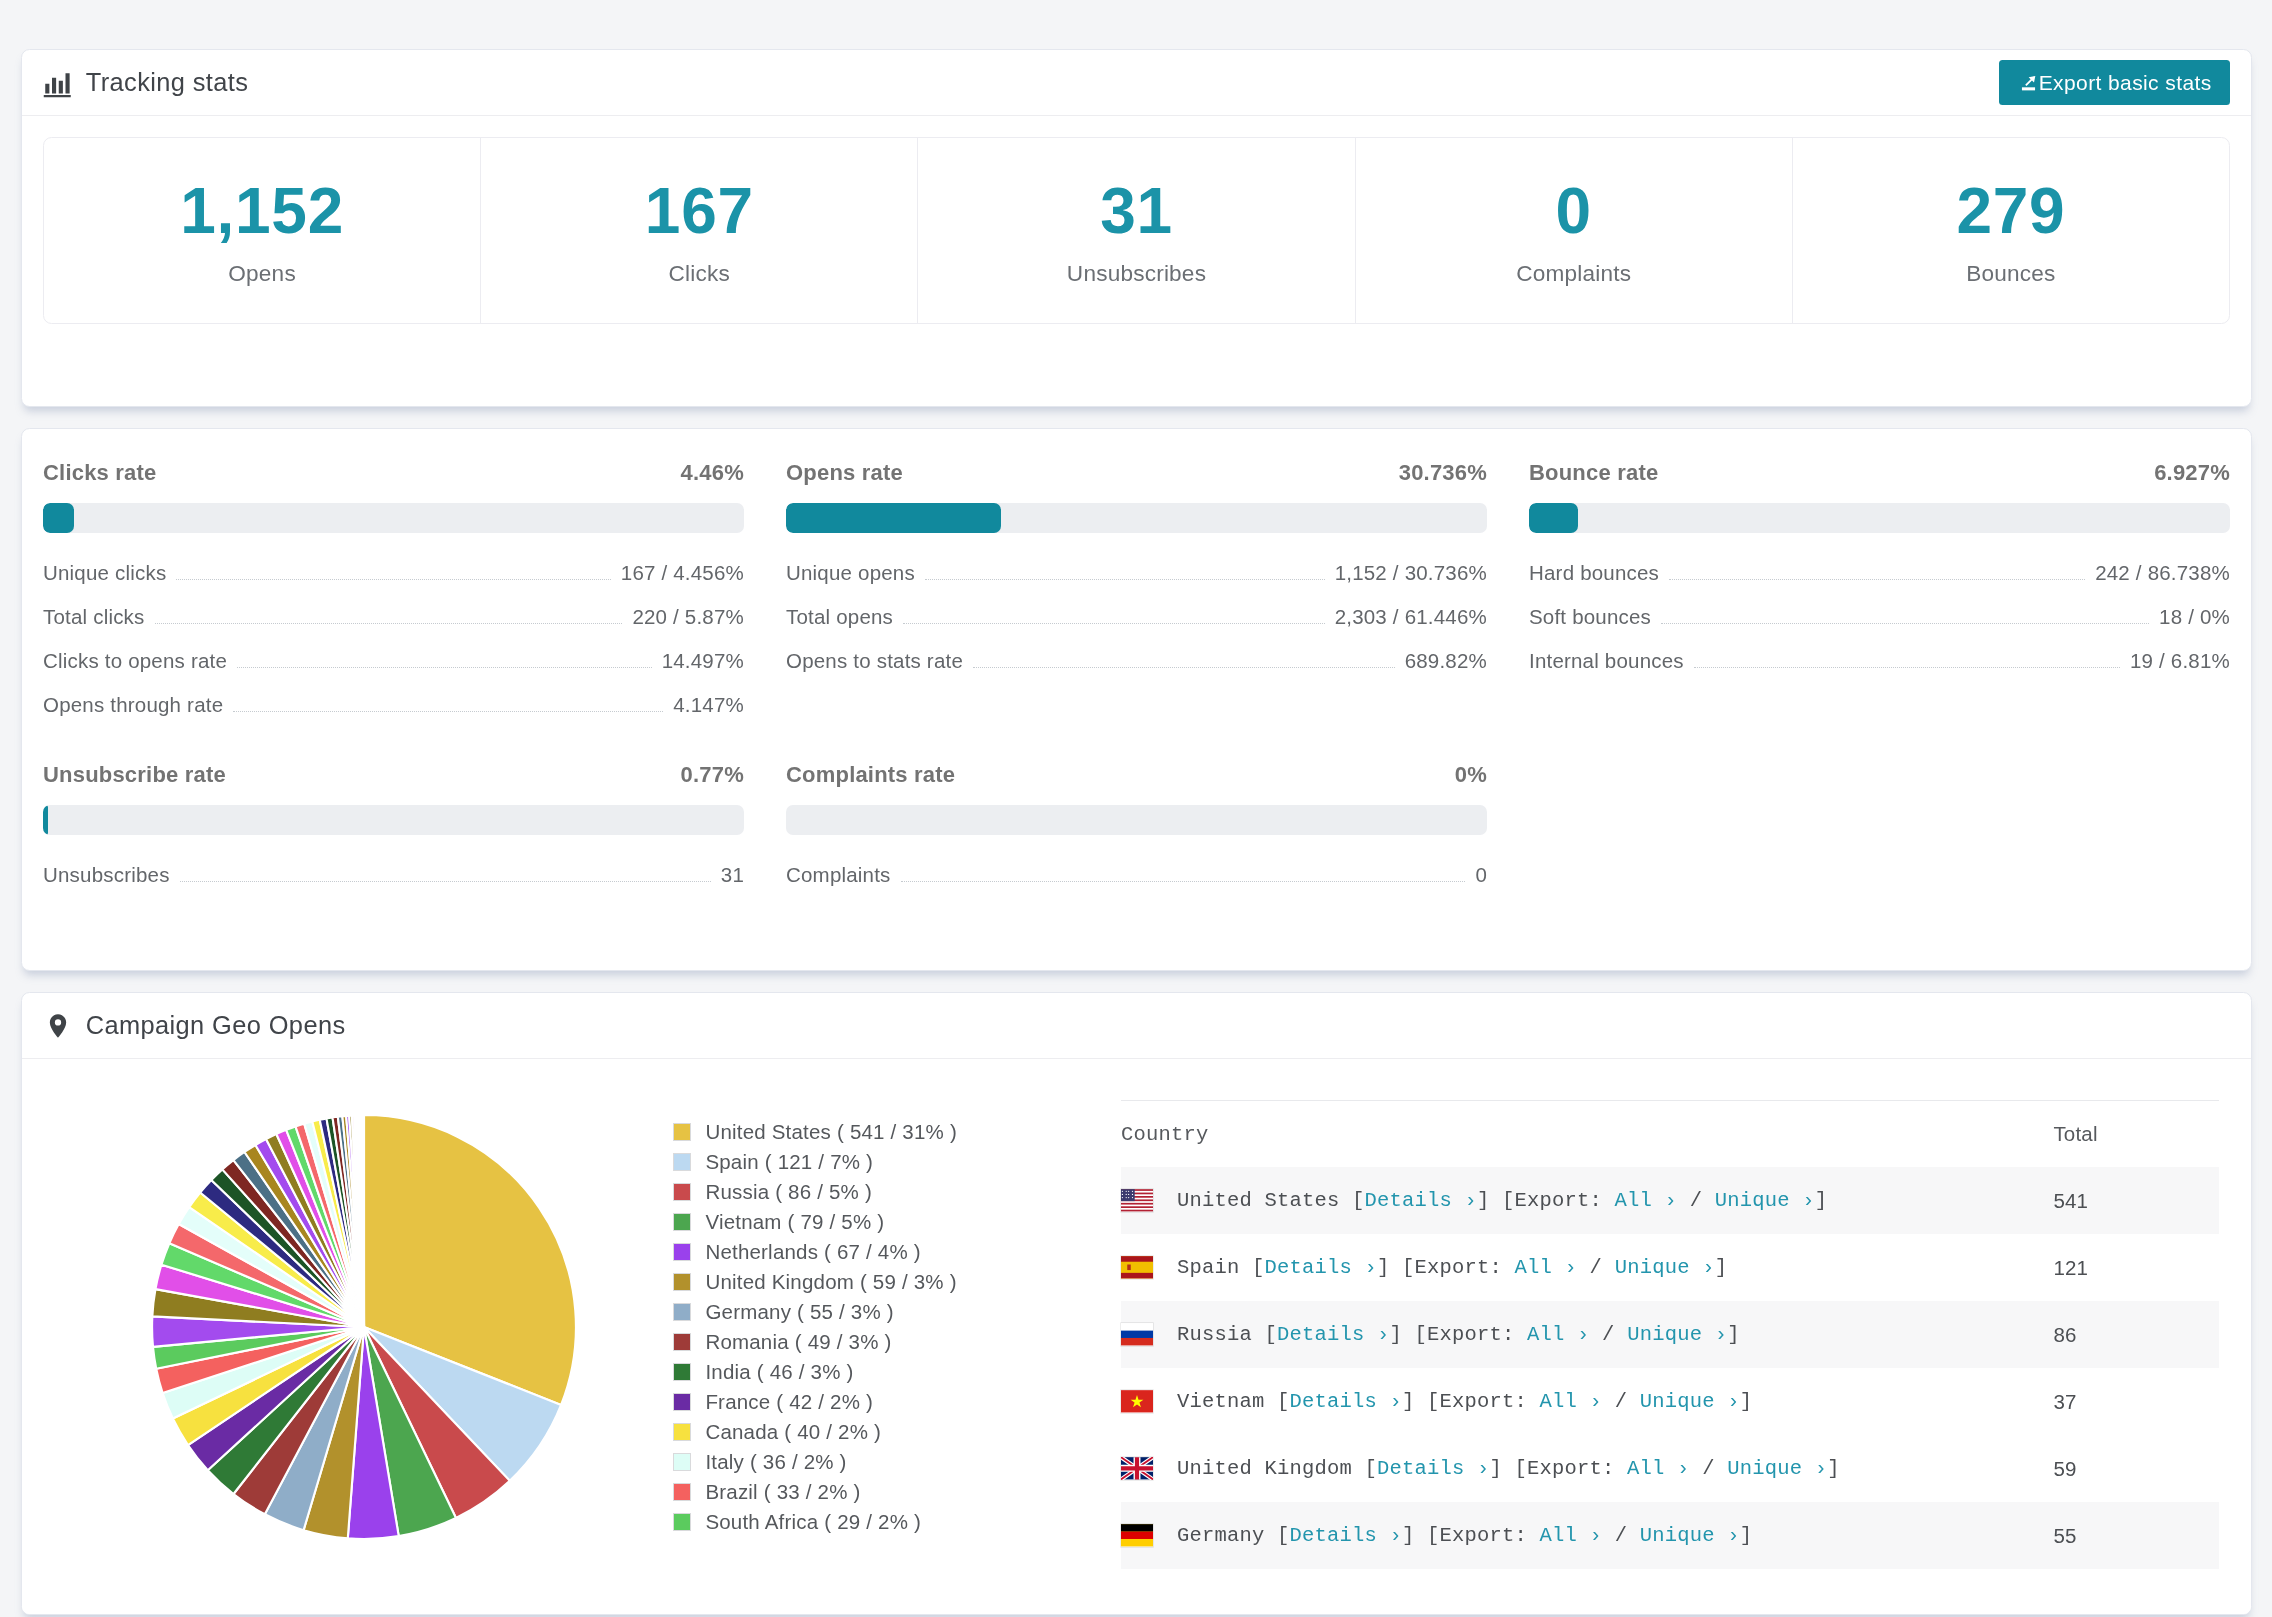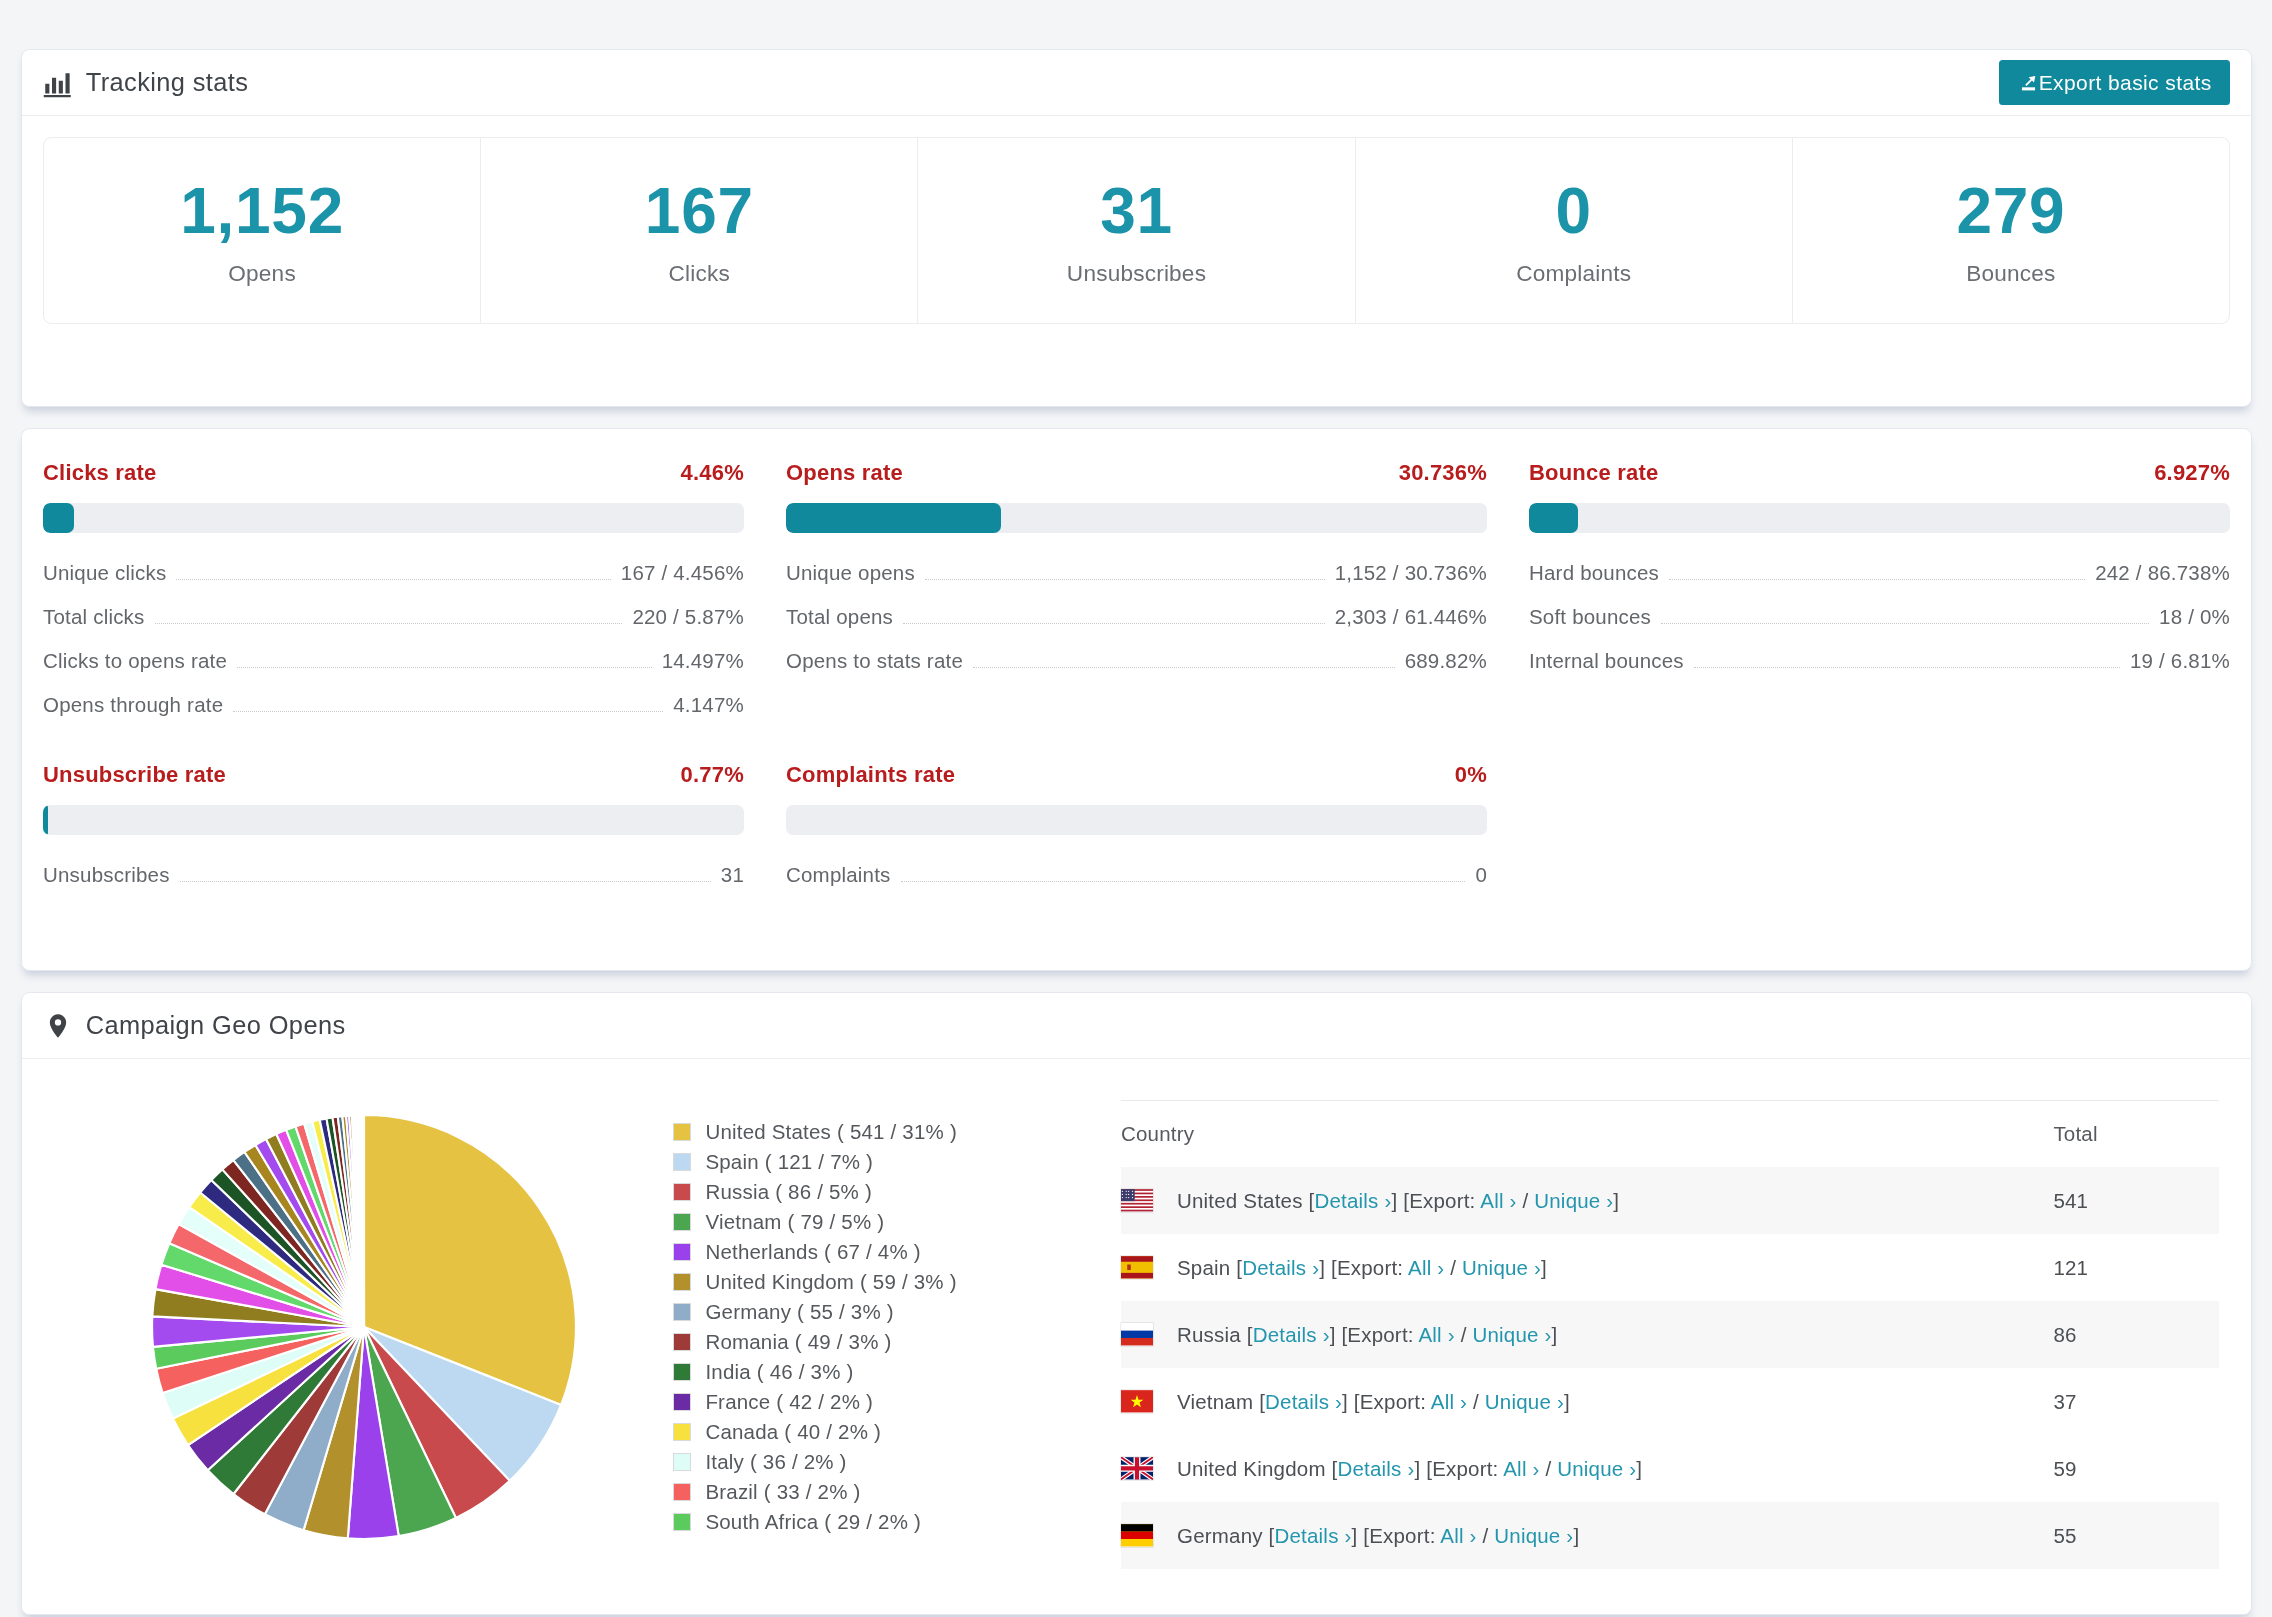--- a/index.html
+++ b/index.html
@@ -51,21 +51,21 @@
   .stat:last-child{ border-right:none; }
   .stat-value{ font-size:64px; font-weight:bold; color:#1B93A8; letter-spacing:0.7px; }
   .stat-label{ font-size:22.6px; color:#6b6f74; margin-top:12.7px; }
   
   .rates-card{ padding:31px 21px 83px 21px; }
   .rates-grid{
     display:grid; grid-template-columns:1fr 1fr 1fr;
     column-gap:42px; row-gap:45px;
   }
   .rate-head{ display:flex; justify-content:space-between; align-items:baseline; }
-  .rate-title,.rate-value{ font-size:22px; font-weight:bold; color:#b91c1c; }
+  .rate-title,.rate-value{ font-size:22px; font-weight:bold; color:#737373; }
   .bar{
     margin-top:17px; height:30px; background:#eceef1; border-radius:7px; position:relative; overflow:hidden;
   }
   .bar-fill{ position:absolute; left:0; top:0; bottom:0; background:#11899D; border-radius:7px; }
   .rate-rows{ margin-top:28px; }
   .r-row{ display:flex; align-items:flex-end; font-size:20.5px; color:#63666a; margin-top:20px; }
   .r-row:first-child{ margin-top:0; }
   .r-label,.r-value{ white-space:nowrap; }
   .leader{
     flex:1; min-width:28px; margin:0 10px 5px 10px;
@@ -73,21 +73,21 @@
   }
   
   .geo-card{ height:623px; overflow:hidden; }
   .geo-content{ display:flex; align-items:flex-start; padding:0 21px; }
   .pie-wrap{ flex:none; width:438px; height:438px; margin:49px 0 0 102px; }
   .legend{ list-style:none; margin:58px 0 0 90px; padding:0; flex:none; width:395px; }
   .legend li{ display:flex; align-items:center; height:30px; font-size:20.5px; color:#55585c; cursor:pointer; }
   .swatch{ width:18.4px; height:18.4px; border:1.4px solid #d9dadc; margin-right:14px; flex:none; }
   .geo-table{ flex:1; margin:41px 10.6px 0 53px; font-size:20.5px; border-top:0.7px solid #e8e9ec; }
   .t-header{ display:flex; align-items:center; height:66px; color:#56595d; }
-  .t-col-country{ flex:1; display:flex; align-items:center; }
+  .t-col-country{ flex:1; display:flex; align-items:center;font-family:Liberation Mono, monospace; }
   .t-col-total{ width:166px; }
   .t-row{ display:flex; align-items:center; height:67px; color:#4c4f53; }
   .t-row.odd{ background:#f7f7f8;justify-content:space-between; }
   .flag{ width:32px; height:22.6px; margin-right:24px; flex:none; box-shadow:0 0 0 0.7px rgba(0,0,0,.10); }
   .lnk{ color:#2395AD; text-decoration:none; cursor:pointer; }
   .dk{ color:#4c4f53; }
   .t-country-text{ white-space:nowrap; }
   .geo-fade{
     position:absolute; left:0; right:0; bottom:0; height:35px;
     background:linear-gradient(to bottom, rgba(255,255,255,0), #ffffff 60%);

